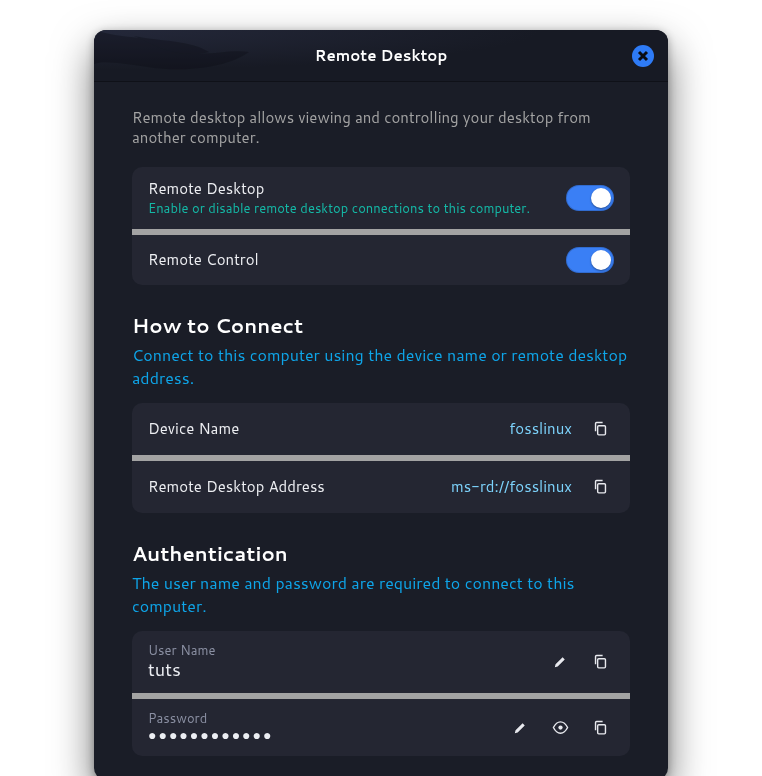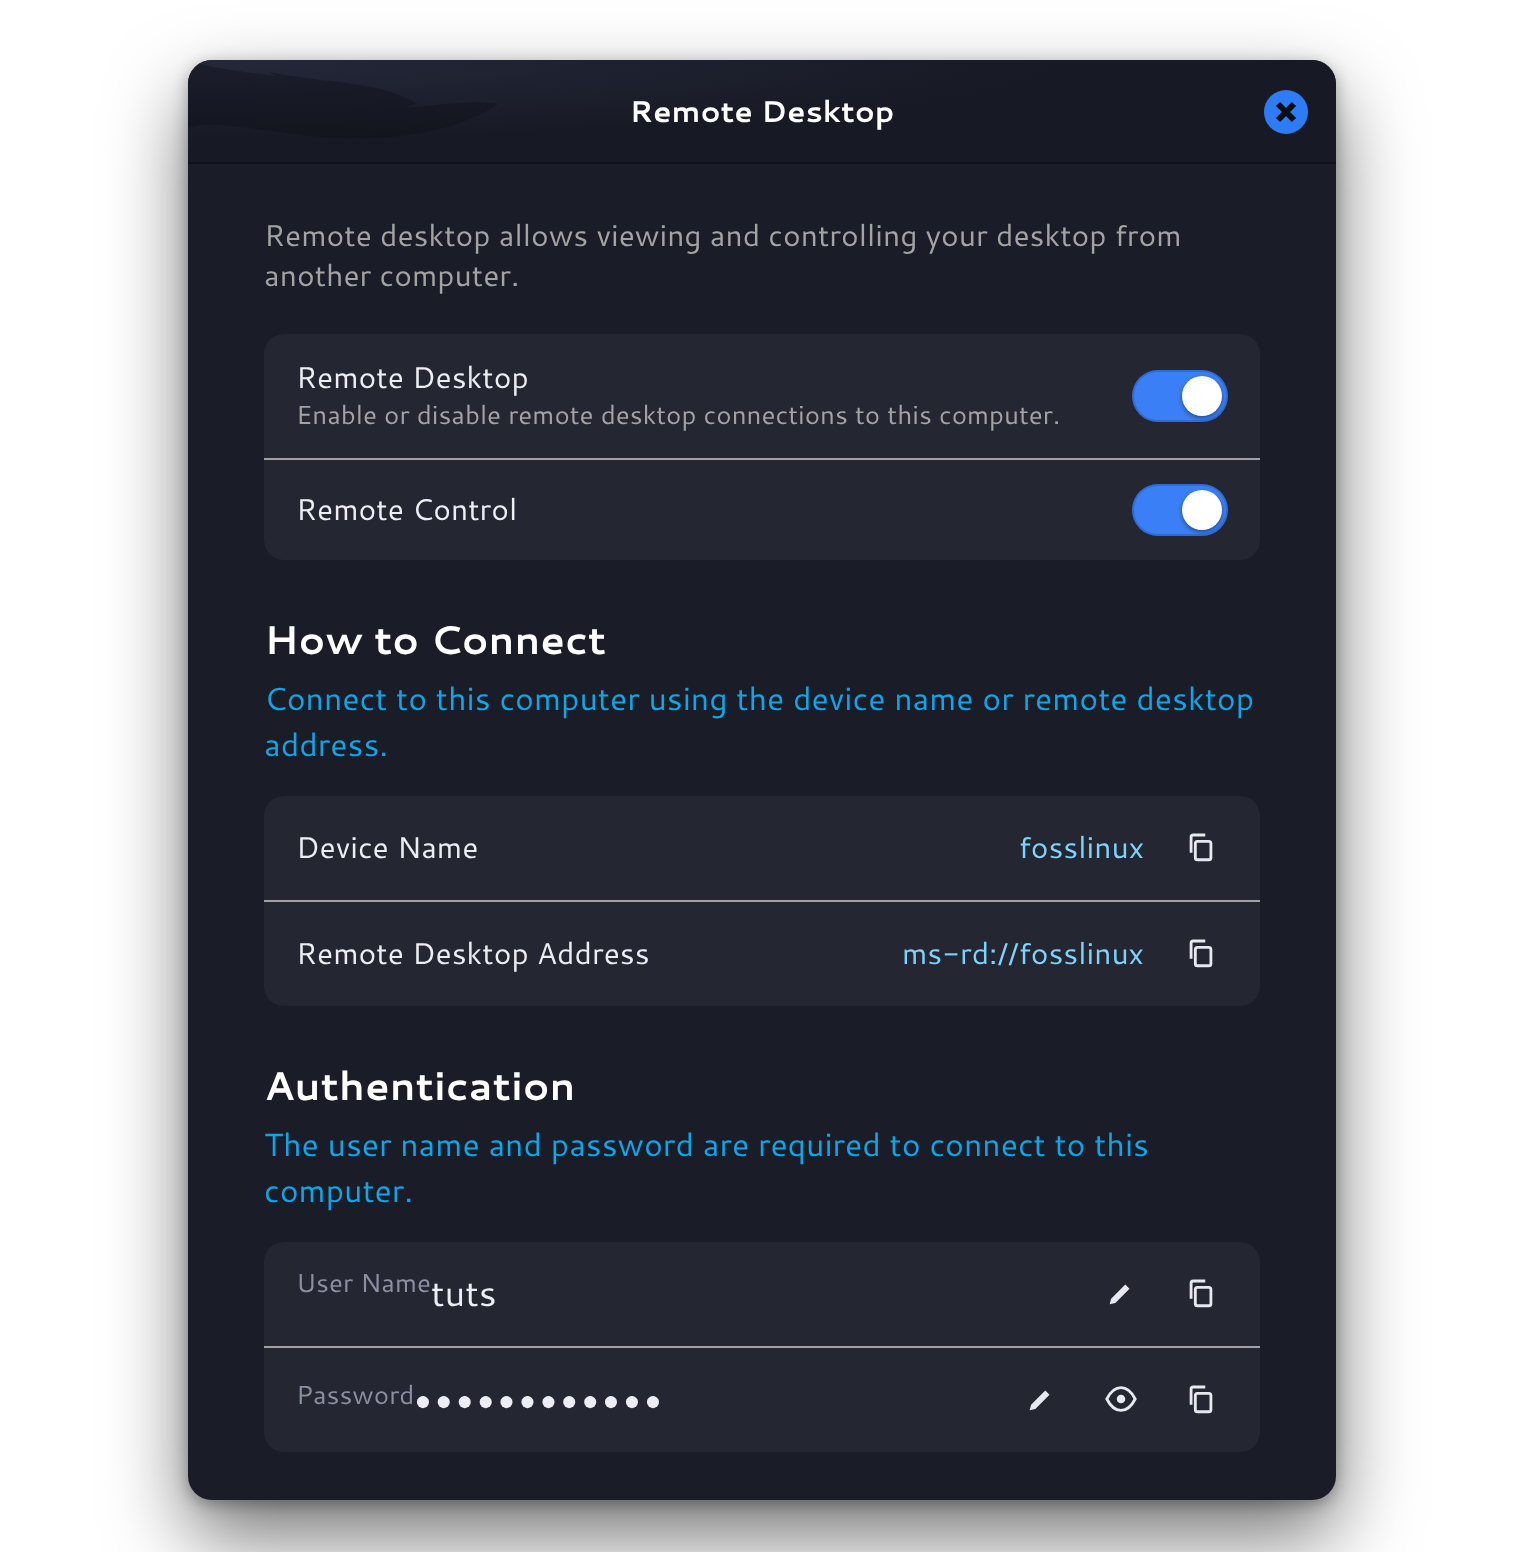--- a/index.html
+++ b/index.html
@@ -74,30 +74,30 @@
     background: #242632;
     border-radius: 10px;
     overflow: hidden;
   }
   .row {
     display: flex;
     align-items: center;
     padding: 12px 16px;
     gap: 14px;
   }
-  .row + .row { border-top: 1px solid #a3a3a3; }
+  .row + .row { border-top: 6px solid #a3a3a3; }
   .row-left { flex: 1; min-width: 0; }
   .row-title {
     color: #edeef2;
     font-size: 15px;
     font-weight: 500;
     line-height: 1.35;
   }
   .row-sub {
-    color: #a3a3a3;
+    color: #14b8a6;
     font-size: 13px;
     line-height: 1.3;
     margin-top: 1px;
   }
   .row-value {
     color: #7dd3fc;
     font-size: 15px;
   }
 
   .switch {
@@ -133,21 +133,21 @@
 
   .icon-btn {
     width: 28px; height: 28px;
     display: flex; align-items: center; justify-content: center;
     cursor: pointer;
     color: #e8e9ee;
     border-radius: 6px;
   }
   .icon-btn svg { width: 17px; height: 17px; }
 
-  .auth-row .row-left { display: flex; flex-direction: row; }
+  .auth-row .row-left { display: flex; flex-direction: column; justify-content: space-between; }
   .auth-label {
     color: #8a8fa2;
     font-size: 13px;
     line-height: 1.2;
   }
   .auth-value {
     color: #eceef3;
     font-size: 18px;
     line-height: 1.2;
     margin-top: 1px;

